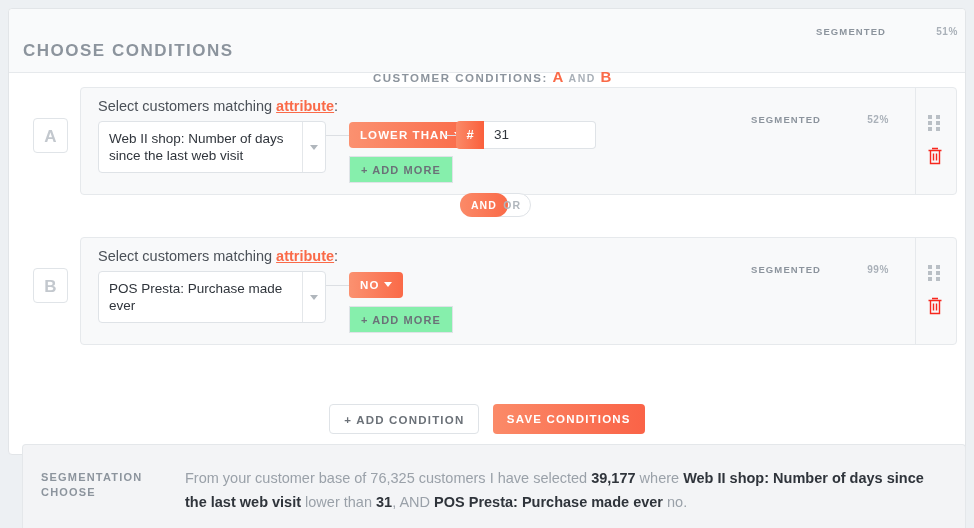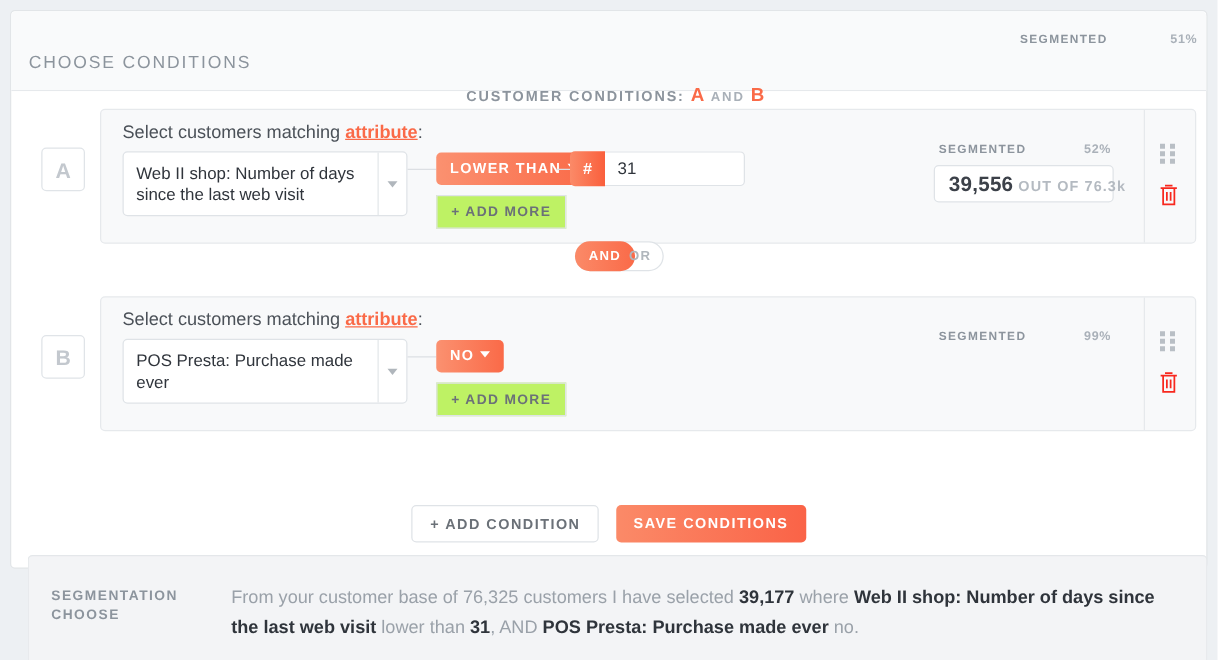--- a/index.html
+++ b/index.html
@@ -32,22 +32,22 @@
     position: relative;
     height: 63px;
     background: #f9fafb;
     border-bottom: 1px solid #e6e9ec;
     border-radius: 4px 4px 0 0;
   }
   .choose-conditions {
     position: absolute;
     left: 14px;
     top: 32px;
-    font-size: 14px;
-    font-weight: normal;
+    font-size: 17px;
+    font-weight: bold;
     letter-spacing: 1.5px;
     color: #8c949d;
   }
   .customer-conditions {
     position: absolute;
     left: 364px;
     top: 31px;
     font-size: 11.5px;
     font-weight: bold;
     letter-spacing: 1.5px;
@@ -260,21 +260,21 @@
     font-size: 13.5px;
     color: #30353c;
     line-height: 26px;
     padding-left: 10px;
     box-sizing: border-box;
   }
 
   
   .add-more {
     position: absolute;
-    background: #bef264;
+    background: #86efac;
     border: 1px solid #dfe3e7;
     border-radius: 0;
     font-size: 11px;
     font-weight: bold;
     letter-spacing: 1.1px;
     color: #6b7178;
     height: 27px;
     line-height: 27px;
     padding: 0 11px;
     white-space: nowrap;
@@ -481,23 +481,20 @@
         </div>
 
         <div class="add-more" style="left:268px; top:68px;">+ ADD MORE</div>
 
         <div class="card-divider" style="right:40px;"></div>
 
         <div class="seg-wrap">
           <div class="seg-head">
             <span class="seg-label">SEGMENTED</span>
             <span class="seg-pct">52%</span>
-          </div>
-          <div class="seg-box">
-            <span class="seg-count">39,556</span><span class="seg-outof">OUT OF 76.3k</span>
           </div>
         </div>
 
         <div class="row-actions">
           <div class="drag-handle">
             <span style="left:0;top:0;"></span>
               <span style="left:8px;top:0;"></span>
             <span style="left:0;top:6px;"></span>
               <span style="left:8px;top:6px;"></span>
             <span style="left:0;top:12px;"></span>

